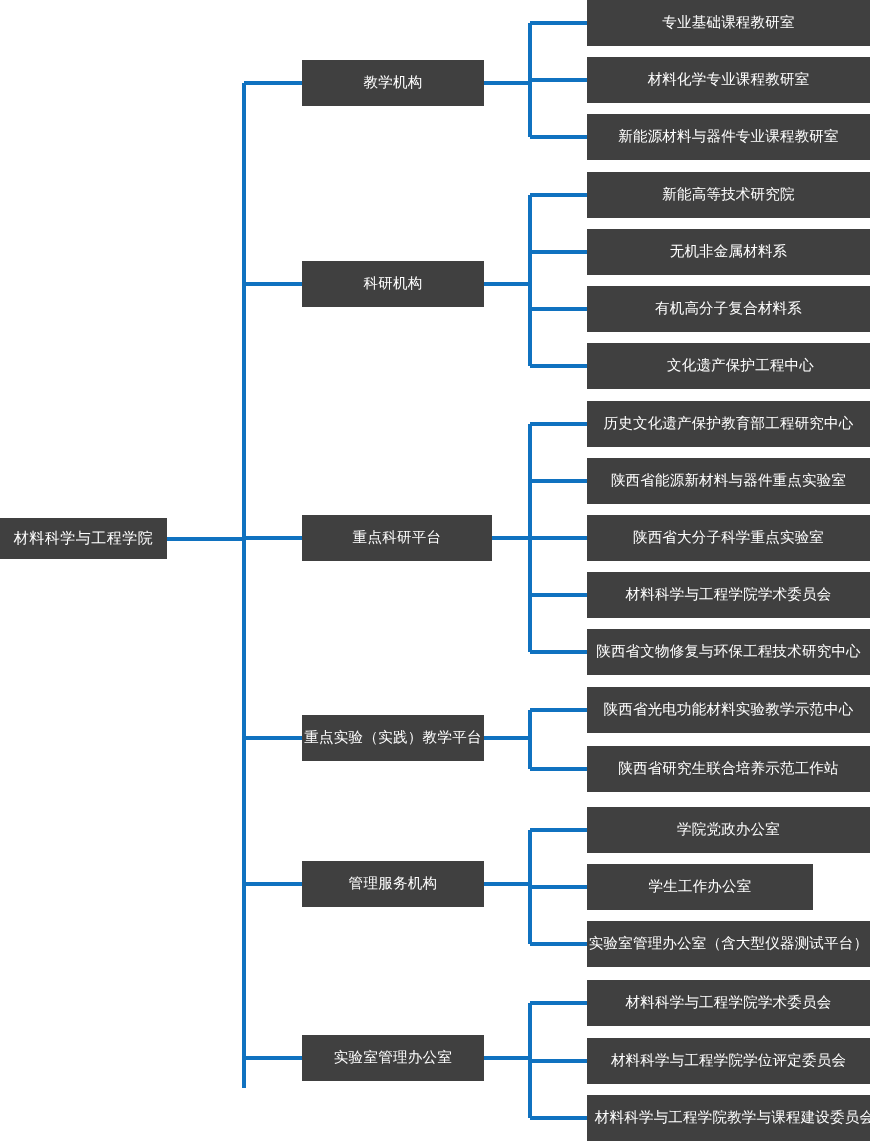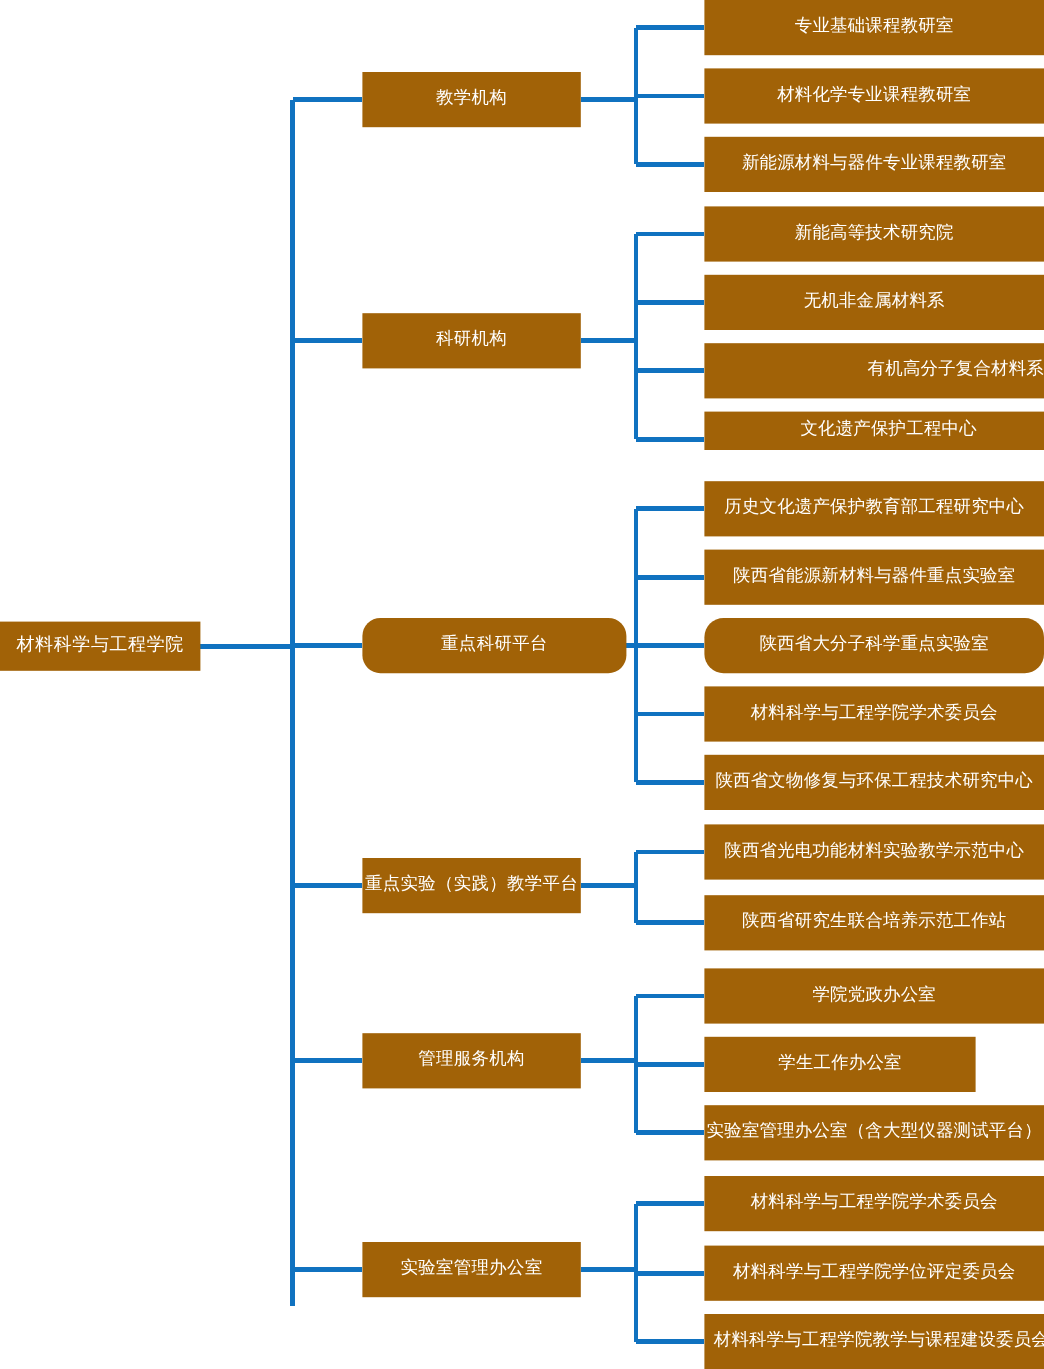--- a/index.html
+++ b/index.html
@@ -21,21 +21,21 @@
     position: absolute;
     left: 0;
     top: 0;
     width: 870px;
     height: 1141px;
     pointer-events: none;
   }
   .node {
     position: absolute;
     box-sizing: border-box;
-    background: #a16207;
+    background: #404040;
     color: #ffffff;
     display: flex;
     align-items: center;
     justify-content: center;
     text-align: center;
     line-height: 1.1;
     white-space: nowrap;
     overflow: hidden;
   }
   .node-root {
@@ -115,36 +115,36 @@
       </div>
       <div class="node node-l2" style="left: 302px; top: 261px; width: 182px; height: 46px;">
         <span>科研机构</span>
       </div>
       <div class="node node-leaf" style="left: 587px; top: 172px; width: 283px; height: 46px;">
         <span>新能高等技术研究院</span>
       </div>
       <div class="node node-leaf" style="left: 587px; top: 229px; width: 283px; height: 46px;">
         <span>无机非金属材料系</span>
       </div>
-      <div class="node node-leaf" style="left: 587px; top: 286px; width: 283px; height: 46px; justify-content: flex-end;">
+      <div class="node node-leaf" style="left: 587px; top: 286px; width: 283px; height: 46px;">
         <span>有机高分子复合材料系</span>
       </div>
-      <div class="node node-leaf" style="left: 587px; top: 343px; width: 283px; height: 32px; padding-left: 24px;">
+      <div class="node node-leaf" style="left: 587px; top: 343px; width: 283px; height: 46px; padding-left: 24px;">
         <span>文化遗产保护工程中心</span>
       </div>
-      <div class="node node-l2" style="left: 302px; top: 515px; width: 220px; height: 46px; border-radius: 15px;">
+      <div class="node node-l2" style="left: 302px; top: 515px; width: 190px; height: 46px;">
         <span>重点科研平台</span>
       </div>
       <div class="node node-leaf" style="left: 587px; top: 401px; width: 283px; height: 46px;">
         <span>历史文化遗产保护教育部工程研究中心</span>
       </div>
       <div class="node node-leaf" style="left: 587px; top: 458px; width: 283px; height: 46px;">
         <span>陕西省能源新材料与器件重点实验室</span>
       </div>
-      <div class="node node-leaf" style="left: 587px; top: 515px; width: 283px; height: 46px; border-radius: 16px;">
+      <div class="node node-leaf" style="left: 587px; top: 515px; width: 283px; height: 46px;">
         <span>陕西省大分子科学重点实验室</span>
       </div>
       <div class="node node-leaf" style="left: 587px; top: 572px; width: 283px; height: 46px;">
         <span>材料科学与工程学院学术委员会</span>
       </div>
       <div class="node node-leaf" style="left: 587px; top: 629px; width: 283px; height: 46px;">
         <span>陕西省文物修复与环保工程技术研究中心</span>
       </div>
       <div class="node node-l2" style="left: 302px; top: 715px; width: 182px; height: 46px;">
         <span>重点实验（实践）教学平台</span>

